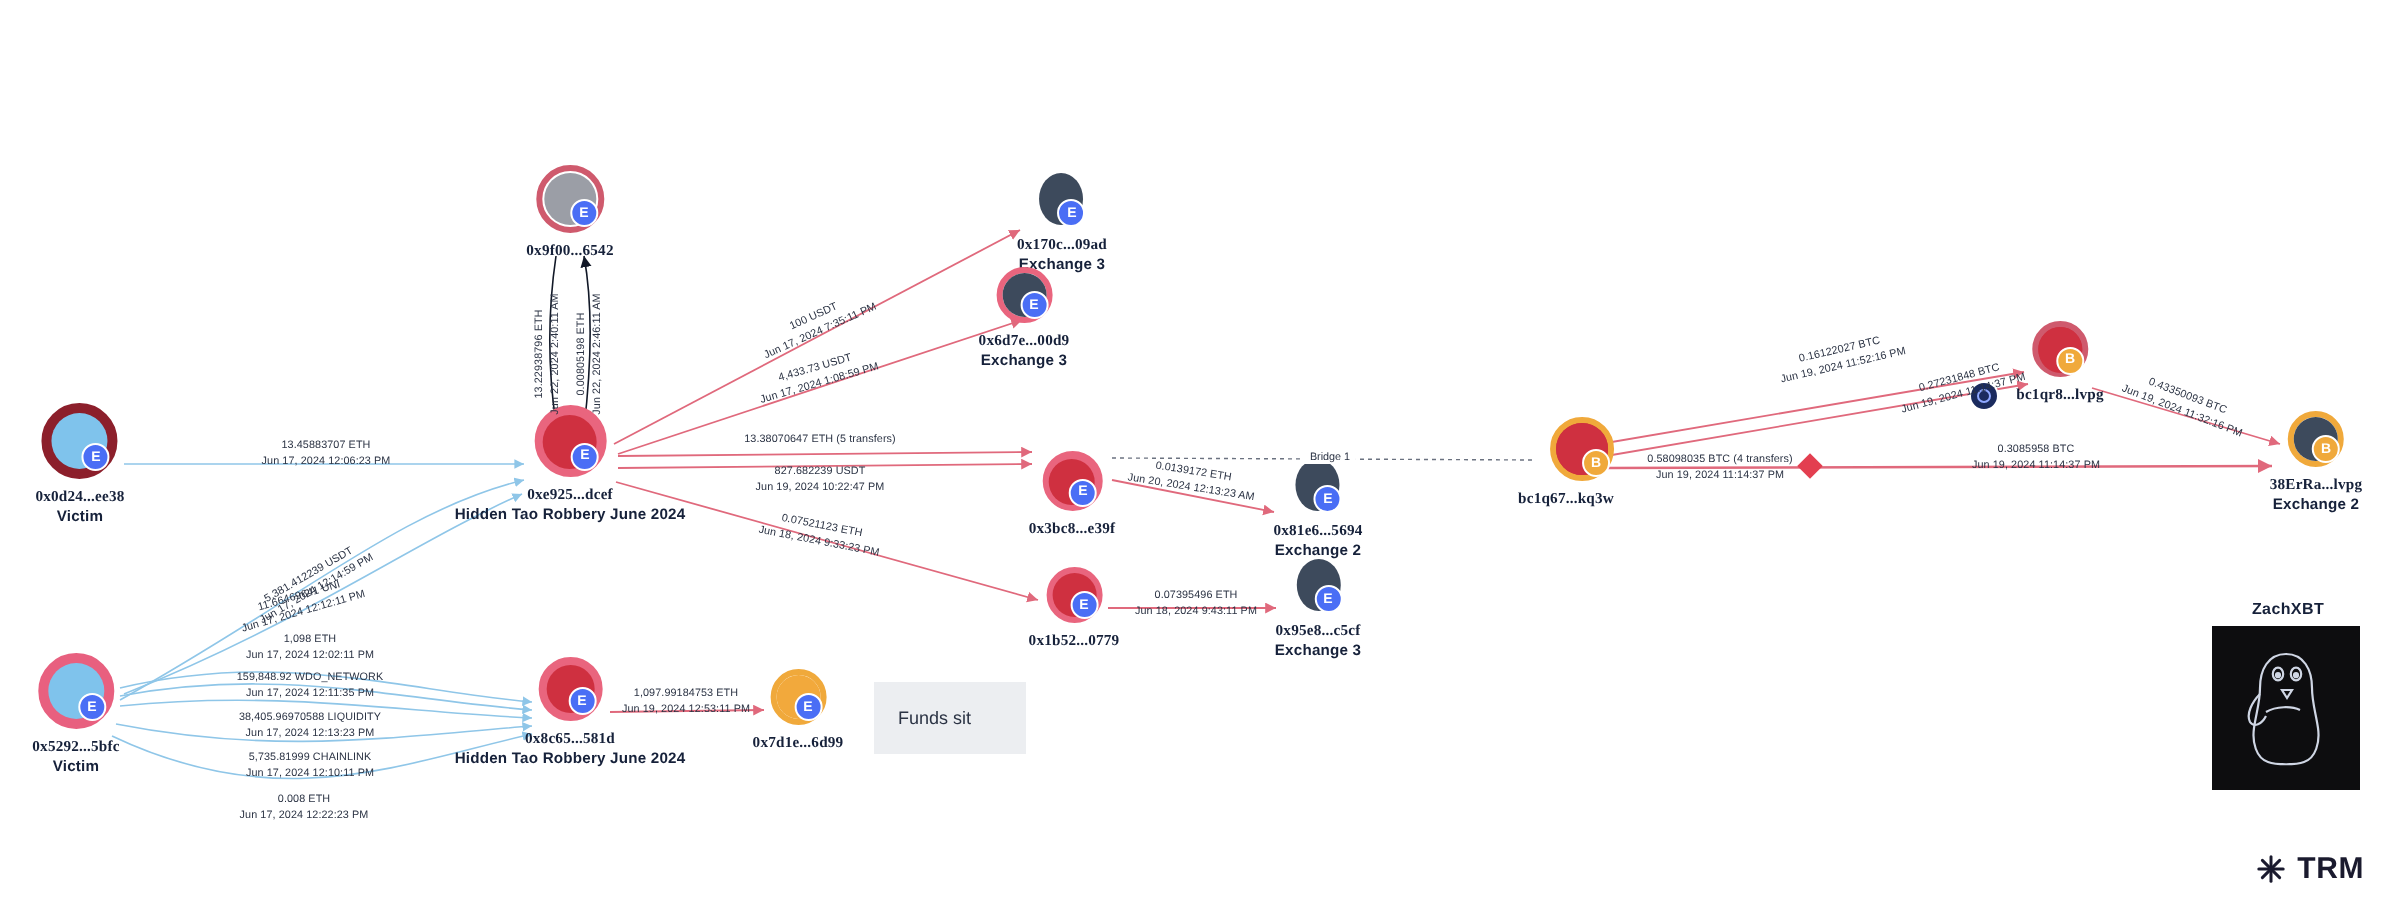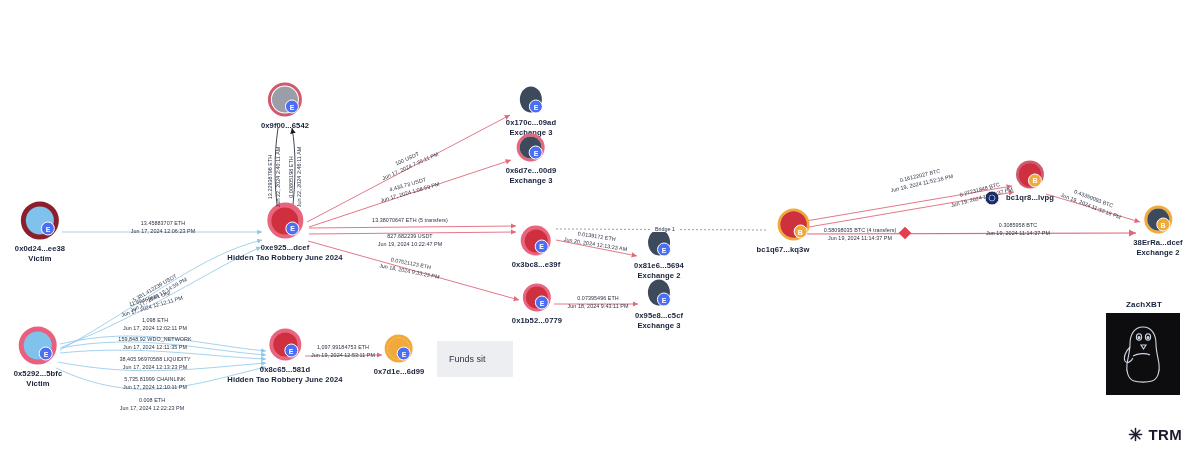--- a/index.html
+++ b/index.html
@@ -18,21 +18,21 @@
   .ring{position:relative;border-radius:50%;display:flex;align-items:center;justify-content:center;box-sizing:border-box;}
   .ring .inner{border-radius:50%;display:flex;align-items:center;justify-content:center;box-sizing:border-box;}
   .badge{
     position:absolute;right:-1px;bottom:-1px;
     width:12px;height:12px;border-radius:50%;
     border:1.6px solid #ffffff;
     display:flex;align-items:center;justify-content:center;
     font-size:7px;font-weight:bold;color:#fff;line-height:1;
   }
   .labels{margin-top:4px;text-align:center;white-space:nowrap;}
-  .addr{font-size:7.6px;font-weight:bold;color:#16213a;letter-spacing:.1px;}
+  .addr{font-size:7.6px;font-weight:bold;color:#16213a;letter-spacing:.1px;font-family:Liberation Serif, serif;}
   .sub{font-size:7.6px;font-weight:bold;color:#16213a;margin-top:1px;letter-spacing:.1px;}
 
   
   .t-victim .ring{border:3px solid #8c1f2b;background:#8c1f2b;}
   .t-victim .inner{background:#7fc3ec;}
   .t-victim2 .ring{border:3px solid #e8607f;background:#e8607f;}
   .t-victim2 .inner{background:#7fc3ec;}
   .t-red .ring{border:3px solid #e9657e;background:#e9657e;}
   .t-red .inner{background:#cf3040;}
   .t-gray .ring{background:#ffffff;border:3px solid #cf5a6d;}
@@ -229,21 +229,21 @@
         <div class="g-outer"></div>
         <div class="badge eth">E</div>
       </div>
     </div>
     <div class="labels">
       <div class="addr">0x170c...09ad</div>
       <div class="sub">Exchange 3</div>
     </div>
   </div>
 
-  <div class="node t-darkring" style="left:531px;top:159px;">
+  <div class="node t-darkring" style="left:512px;top:159px;">
     <div class="ring" style="width:28px;height:28px;">
       <div class="inner" style="width:22px;height:22px;position:relative;">
         <div class="g-outer"></div>
         <div class="badge eth">E</div>
       </div>
     </div>
     <div class="labels">
       <div class="addr">0x6d7e...00d9</div>
       <div class="sub">Exchange 3</div>
     </div>
@@ -324,21 +324,21 @@
   </div>
 
   <div class="node t-exch2" style="left:1158px;top:231px;">
     <div class="ring" style="width:28px;height:28px;">
       <div class="inner" style="width:22px;height:22px;position:relative;">
         <div class="g-outer"></div>
         <div class="badge btc">B</div>
       </div>
     </div>
     <div class="labels">
-      <div class="addr">38ErRa...dcef</div>
+      <div class="addr">38ErRa...lvpg</div>
       <div class="sub">Exchange 2</div>
     </div>
   </div>
 
   <div class="bridge-label" style="left:665px;top:229px;">Bridge 1</div>
   <div class="diamond" style="left:905px;top:233px;"></div>
   <div class="swapicon" style="left:992px;top:198px;"></div>
 
   <div class="note" style="left:437px;top:341px;width:76px;height:28px;">
     <span>Funds sit</span>

